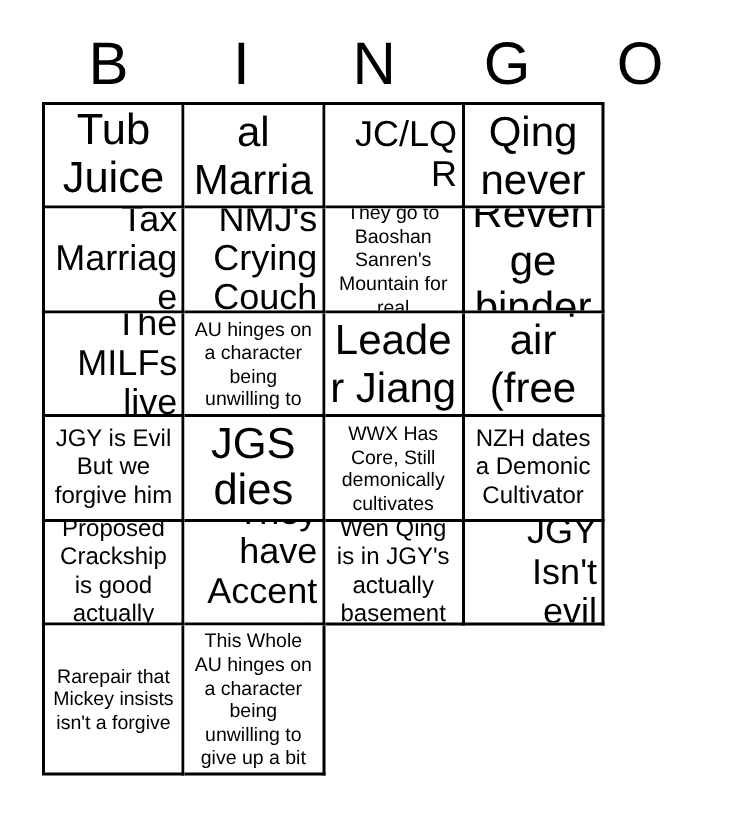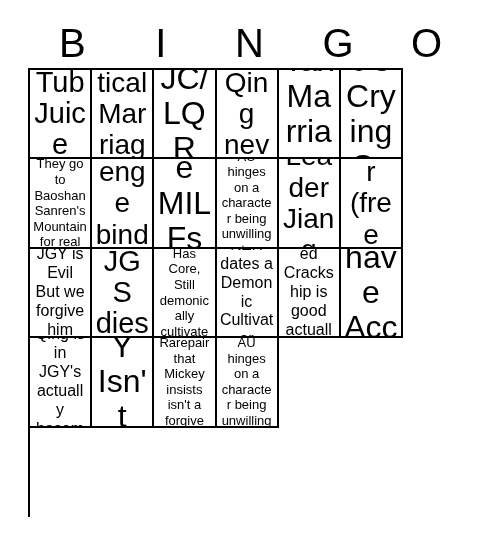--- a/index.html
+++ b/index.html
@@ -43,21 +43,21 @@
   .grid {
     position: absolute;
     left: 28px;
     top: 68px;
     width: 375px;
     height: 449px;
     box-sizing: border-box;
     border-top: 2px solid #000000;
     border-left: 2px solid #000000;
     display: grid;
-    grid-template-columns: repeat(6, 1fr);
+    grid-template-columns: repeat(4, 1fr);
     grid-template-rows: repeat(5, 1fr);
   }
   .cell {
     box-sizing: border-box;
     border-right: 2px solid #000000;
     border-bottom: 2px solid #000000;
     display: flex;
     align-items: center;
     justify-content: center;
     text-align: center;
@@ -67,21 +67,21 @@
   }
   .cell .cell-text {
     display: block;
     width: 100%;
     line-height: 1.12;
     word-wrap: break-word;
     hyphens: none;
   }
   
   .size-xl .cell-text { font-size: 29px; line-height: 1.08; }
-  .size-lg .cell-text { font-size: 32px; line-height: 1.1; }
+  .size-lg .cell-text { font-size: 24px; line-height: 1.1; text-align: right; }
   .size-md .cell-text { font-size: 28px; line-height: 1.12; }
   .size-sm .cell-text { font-size: 16px; line-height: 1.18; }
   .size-xs .cell-text { font-size: 13px; line-height: 1.2; }
 </style>
 </head>
 <body>
 
 <div class="card">
 
   <div class="bingo-header">

